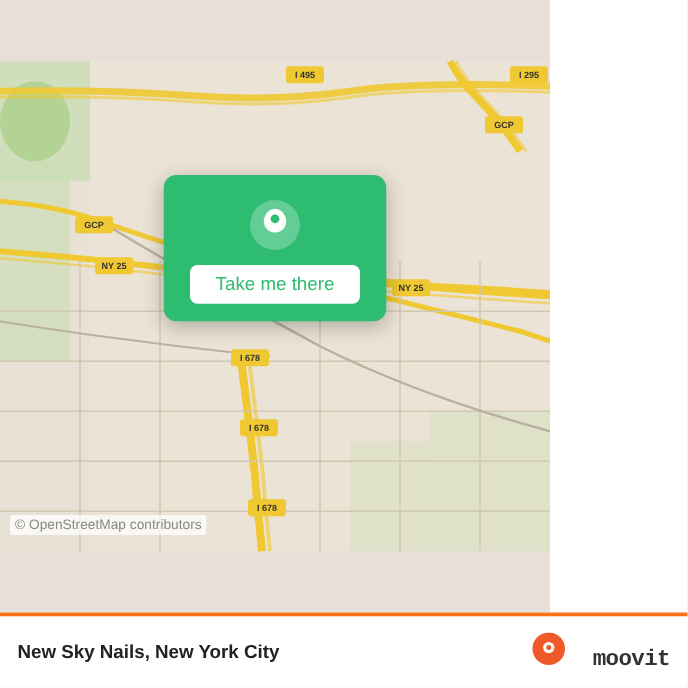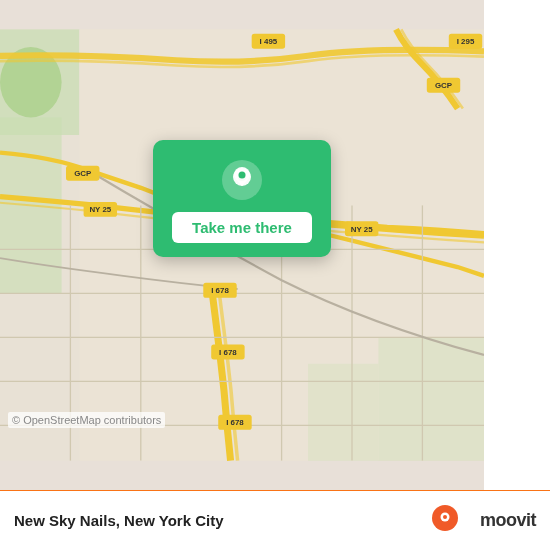--- a/index.html
+++ b/index.html
@@ -6,37 +6,37 @@
 
     body {
       width: 550px;
       height: 550px;
       overflow: hidden;
       font-family: Arial, sans-serif;
       position: relative;
     }
 
     #map-container {
-      width: 484px;
+      width: 440px;
       height: 490px;
       position: relative;
       overflow: hidden;
       background-color: #e8e0d8;
     }
 
     
     #info-bar {
       width: 550px;
       height: 60px;
       background: #ffffff;
       display: flex;
       align-items: center;
       justify-content: space-between;
       padding: 0 14px;
-      border-top: 1px solid #f97316;
+      border-top: 3px solid #f97316;
       position: relative;
       z-index: 10;
     }
 
     #place-info {
       display: flex;
       flex-direction: column;
       gap: 2px;
     }
 
@@ -53,22 +53,23 @@
       bottom: 62px;
       left: 8px;
       background: rgba(255,255,255,0.75);
       padding: 2px 4px;
       border-radius: 2px;
     }
 
     
     #moovit-logo {
       display: flex;
-      align-items: center;
+      align-items: flex-end;
       gap: 19px;
+      font-family: Liberation Mono, monospace;
     }
 
     #moovit-text {
       font-size: 18px;
       font-weight: bold;
       color: #333;
       letter-spacing: -0.5px;
     }
 
     #moovit-icon {
@@ -98,21 +99,21 @@
       height: 44px;
       margin-bottom: 10px;
     }
 
     #take-me-there-btn {
       background: #ffffff;
       color: #2ebc71;
       border: none;
       border-radius: 6px;
       font-size: 15px;
-      font-weight: bold;
+      font-weight: normal;
       padding: 7px 20px;
       cursor: pointer;
       white-space: nowrap;
     }
 
     
     .map-svg {
       position: absolute;
       top: 0; left: 0;
       width: 100%;

